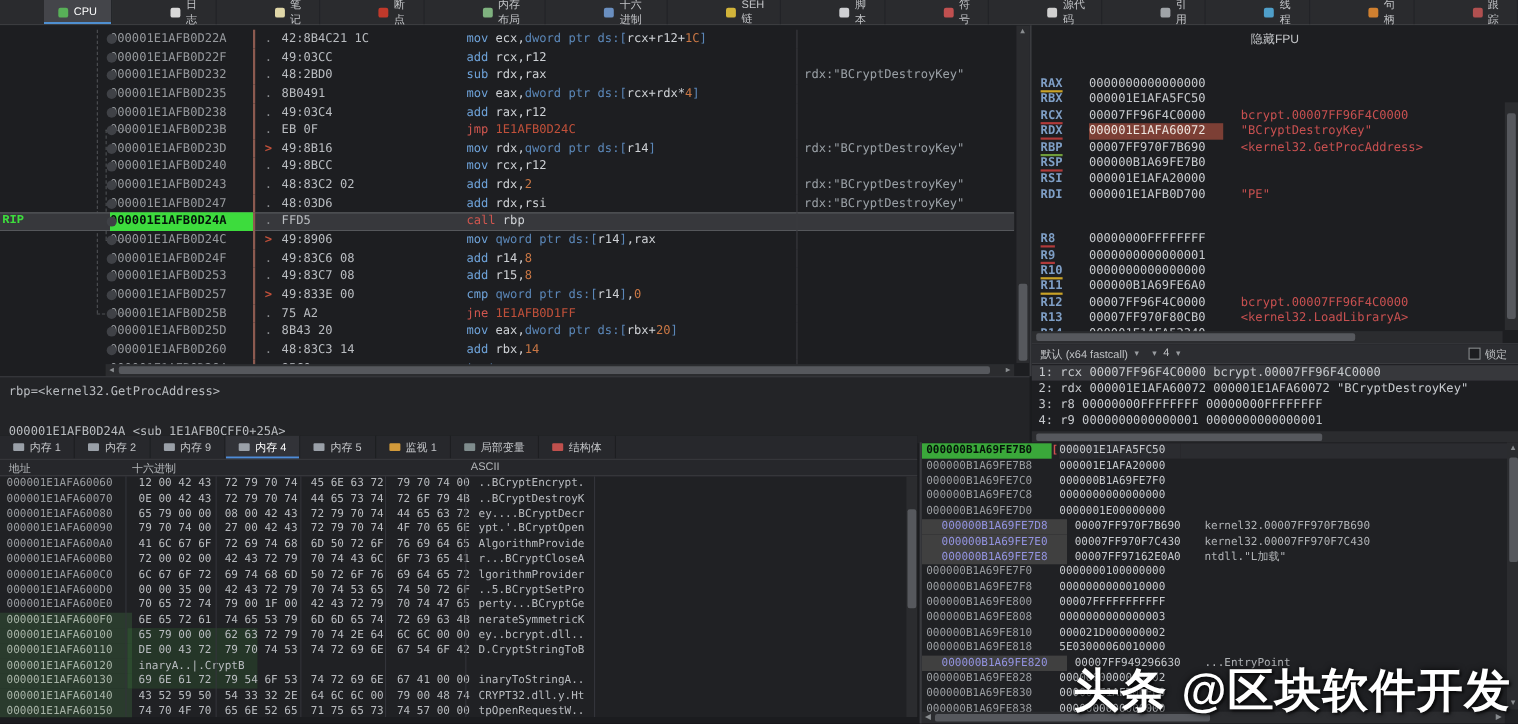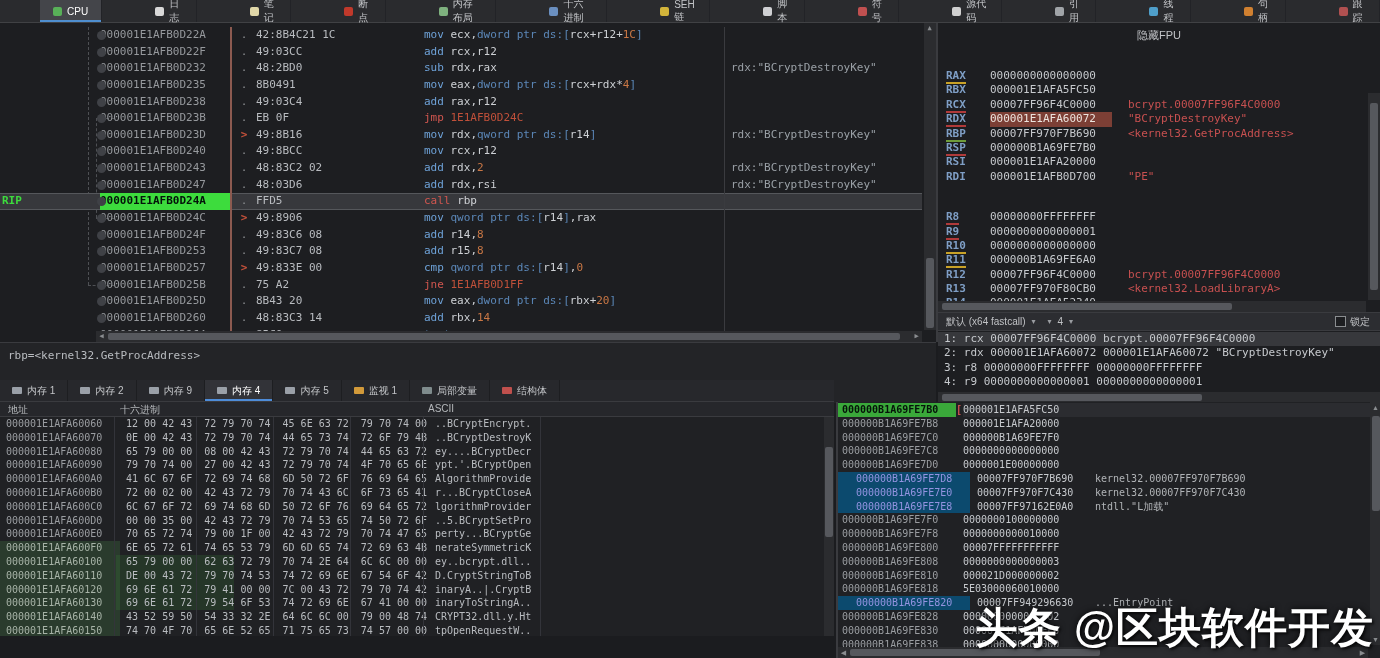--- a/index.html
+++ b/index.html
@@ -12,21 +12,21 @@
   .mtab{display:flex;align-items:center;gap:5px;padding:0 13px;font-size:10px;color:#c3c5c8;
         border-right:1px solid #222327;cursor:default;margin-left:40px;}
   .mtab.sel{background:#44454a;box-shadow:inset 0 -2px 0 #4f8fd0;color:#ffffff;}
   .mico{width:9px;height:9px;border-radius:2px;flex:none;}
   
   #disasm{position:absolute;left:0;top:23px;width:936px;height:319px;background:#1d1e21;
           border-right:2px solid #3a3b3f;overflow:hidden;}
   #drows{position:absolute;left:0;top:4px;right:14px;}
   .drow{display:flex;height:16.65px;line-height:16.65px;font-size:11px;white-space:pre;position:relative;}
   .drow.cur{background:#37383c;box-shadow:inset 0 1px 0 #55575b, inset 0 -1px 0 #55575b;}
-  .d-gutter{width:100px;flex:none;position:relative;}
+  .d-gutter{width:100px;flex:none;position:relative;font-family:Liberation Mono, monospace;}
   .d-dot{position:absolute;left:97px;top:4px;width:9px;height:9px;border-radius:50%;background:#3f4146;}
   .d-rip{position:absolute;left:2px;top:0;color:#3ddc3d;font-weight:bold;font-size:11px;}
   .d-addr{width:130px;flex:none;color:#96999d;}
   .drow.cur .d-addr{background:#3ddc3d;color:#04140a;font-weight:bold;}
   .d-redline{width:2px;flex:none;background:#8c5a50;}
   .d-mark{width:24px;flex:none;text-align:center;color:#8a8d90;}
   .d-mark.arrow{color:#c0503a;font-weight:bold;}
   .d-bytes{width:168px;flex:none;color:#b9bcc0;}
   .d-instr{width:300px;flex:none;}
   .d-sep{width:1px;flex:none;background:#3a3b3f;}
@@ -62,21 +62,21 @@
   #argshead{position:absolute;left:0;top:0;width:100%;height:17px;background:#2c2d31;
             border-bottom:1px solid #3a3b3f;display:flex;align-items:center;font-size:10px;color:#c0c2c5;}
   #argshead .lbl{padding-left:8px;}
   #argshead .dd{color:#9a9da1;font-size:8px;padding:0 6px;}
   #argshead .cnt{color:#c0c2c5;}
   #argshead .chk{width:9px;height:9px;border:1px solid #8a8d90;background:#1d1e21;margin:0 4px 0 10px;}
   #arglist{position:absolute;left:0;top:19px;right:0;}
   .arow{height:14.4px;line-height:14.4px;font-size:11px;white-space:pre;color:#c6c9cd;padding-left:6px;}
   .arow.sel{background:#37383c;}
   
-  #dump{position:absolute;left:0;top:380px;width:834px;height:256px;background:#202124;overflow:hidden;}
+  #dump{position:absolute;left:0;top:396px;width:834px;height:256px;background:#202124;overflow:hidden;}
   #dumptabs{position:absolute;left:0;top:0;width:100%;height:21px;background:#27282c;display:flex;}
   .dtab{display:flex;align-items:center;gap:5px;padding:0 12px;font-size:10px;color:#c3c5c8;
         border-right:1px solid #1d1e21;}
   .dtab.sel{background:#323338;box-shadow:inset 0 -2px 0 #4e8cd8;color:#fff;}
   .dico{width:10px;height:7px;border-radius:1px;flex:none;}
   #dumphead{position:absolute;left:0;top:21px;width:100%;height:14px;background:#26272b;
             border-top:1px solid #3a3b3f;border-bottom:1px solid #3a3b3f;font-size:10px;color:#b5b8bb;}
   #dumphead span{position:absolute;top:1px;}
   #dumprows{position:absolute;left:0;top:37px;right:10px;}
   .hrow{display:flex;height:13.8px;line-height:13.8px;font-size:10px;white-space:pre;}
@@ -85,21 +85,21 @@
   .h-hex{width:309px;flex:none;color:#b9bcc0;}
   .h-asc{flex:none;width:110px;color:#b9bcc0;}
   .vline{position:absolute;width:1px;background:#33343a;top:37px;bottom:0;}
   #dumpsel{position:absolute;left:116px;top:175px;width:118px;height:55px;background:rgba(60,140,60,.20);}
   
   #stack{position:absolute;left:836px;top:402px;width:544px;height:256px;background:#202124;
          border-left:2px solid #3a3b3f;overflow:hidden;}
   #stackrows{position:absolute;left:0;top:1px;right:12px;}
   .srow{display:flex;height:13.8px;line-height:13.8px;font-size:10px;white-space:pre;}
   .s-addr{width:114px;flex:none;color:#9a9da1;padding-left:4px;}
-  .srow.purple .s-addr{color:#9393e0;background:#0c4a6e;padding-left:18px;}
+  .srow.purple .s-addr{color:#9393e0;background:#404040;padding-left:18px;}
   .srow.active .s-addr{background:#3aa83a;color:#06140a;font-weight:bold;}
   .srow.active .s-val,.srow.active .s-com{background:#2b2c30;}
   .s-brk{width:7px;flex:none;color:#d05050;font-weight:bold;}
   .s-val{width:110px;flex:none;color:#c6c9cd;}
   .s-com{flex:1;color:#b0b3b6;padding-left:8px;}
   
   #watermark{position:absolute;right:6px;bottom:2px;font-size:42px;font-weight:bold;color:#ffffff;
              letter-spacing:1px;z-index:50;text-shadow:0 0 6px rgba(0,0,0,.85),2px 2px 2px rgba(0,0,0,.5);
              font-family:"Liberation Sans",sans-serif;white-space:nowrap;}
 </style>
@@ -309,21 +309,21 @@
         <div class="hrow"><span class="h-addr">000001E1AFA60080</span><span class="h-hex"> 65 79 00 00  08 00 42 43  72 79 70 74  44 65 63 72</span><span class="h-asc"> ey....BCryptDecr</span></div>
         <div class="hrow"><span class="h-addr">000001E1AFA60090</span><span class="h-hex"> 79 70 74 00  27 00 42 43  72 79 70 74  4F 70 65 6E</span><span class="h-asc"> ypt.'.BCryptOpen</span></div>
         <div class="hrow"><span class="h-addr">000001E1AFA600A0</span><span class="h-hex"> 41 6C 67 6F  72 69 74 68  6D 50 72 6F  76 69 64 65</span><span class="h-asc"> AlgorithmProvide</span></div>
         <div class="hrow"><span class="h-addr">000001E1AFA600B0</span><span class="h-hex"> 72 00 02 00  42 43 72 79  70 74 43 6C  6F 73 65 41</span><span class="h-asc"> r...BCryptCloseA</span></div>
         <div class="hrow"><span class="h-addr">000001E1AFA600C0</span><span class="h-hex"> 6C 67 6F 72  69 74 68 6D  50 72 6F 76  69 64 65 72</span><span class="h-asc"> lgorithmProvider</span></div>
         <div class="hrow"><span class="h-addr">000001E1AFA600D0</span><span class="h-hex"> 00 00 35 00  42 43 72 79  70 74 53 65  74 50 72 6F</span><span class="h-asc"> ..5.BCryptSetPro</span></div>
         <div class="hrow"><span class="h-addr">000001E1AFA600E0</span><span class="h-hex"> 70 65 72 74  79 00 1F 00  42 43 72 79  70 74 47 65</span><span class="h-asc"> perty...BCryptGe</span></div>
         <div class="hrow"><span class="h-addr glow">000001E1AFA600F0</span><span class="h-hex"> 6E 65 72 61  74 65 53 79  6D 6D 65 74  72 69 63 4B</span><span class="h-asc"> nerateSymmetricK</span></div>
         <div class="hrow"><span class="h-addr glow">000001E1AFA60100</span><span class="h-hex"> 65 79 00 00  62 63 72 79  70 74 2E 64  6C 6C 00 00</span><span class="h-asc"> ey..bcrypt.dll..</span></div>
         <div class="hrow"><span class="h-addr glow">000001E1AFA60110</span><span class="h-hex"> DE 00 43 72  79 70 74 53  74 72 69 6E  67 54 6F 42</span><span class="h-asc"> D.CryptStringToB</span></div>
-        <div class="hrow"><span class="h-addr glow">000001E1AFA60120</span><span class="h-hex"> 69 6E 61 72  79 41 00 00  7C 00 43 72  79 70 74 42</span><span class="h-asc"> inaryA..|.CryptB</span></div>
+        <div class="hrow"><span class="h-addr glow">000001E1AFA60120</span><span class="h-asc"> inaryA..|.CryptB</span></div>
         <div class="hrow"><span class="h-addr glow">000001E1AFA60130</span><span class="h-hex"> 69 6E 61 72  79 54 6F 53  74 72 69 6E  67 41 00 00</span><span class="h-asc"> inaryToStringA..</span></div>
         <div class="hrow"><span class="h-addr glow">000001E1AFA60140</span><span class="h-hex"> 43 52 59 50  54 33 32 2E  64 6C 6C 00  79 00 48 74</span><span class="h-asc"> CRYPT32.dll.y.Ht</span></div>
         <div class="hrow"><span class="h-addr glow">000001E1AFA60150</span><span class="h-hex"> 74 70 4F 70  65 6E 52 65  71 75 65 73  74 57 00 00</span><span class="h-asc"> tpOpenRequestW..</span></div>
       </div>
     <div class="vline" style="left:114px;"></div>
     <div class="vline" style="left:196px;"></div>
     <div class="vline" style="left:273px;"></div>
     <div class="vline" style="left:350px;"></div>
     <div class="vline" style="left:423px;"></div>
     <div class="vline" style="left:540px;"></div>

